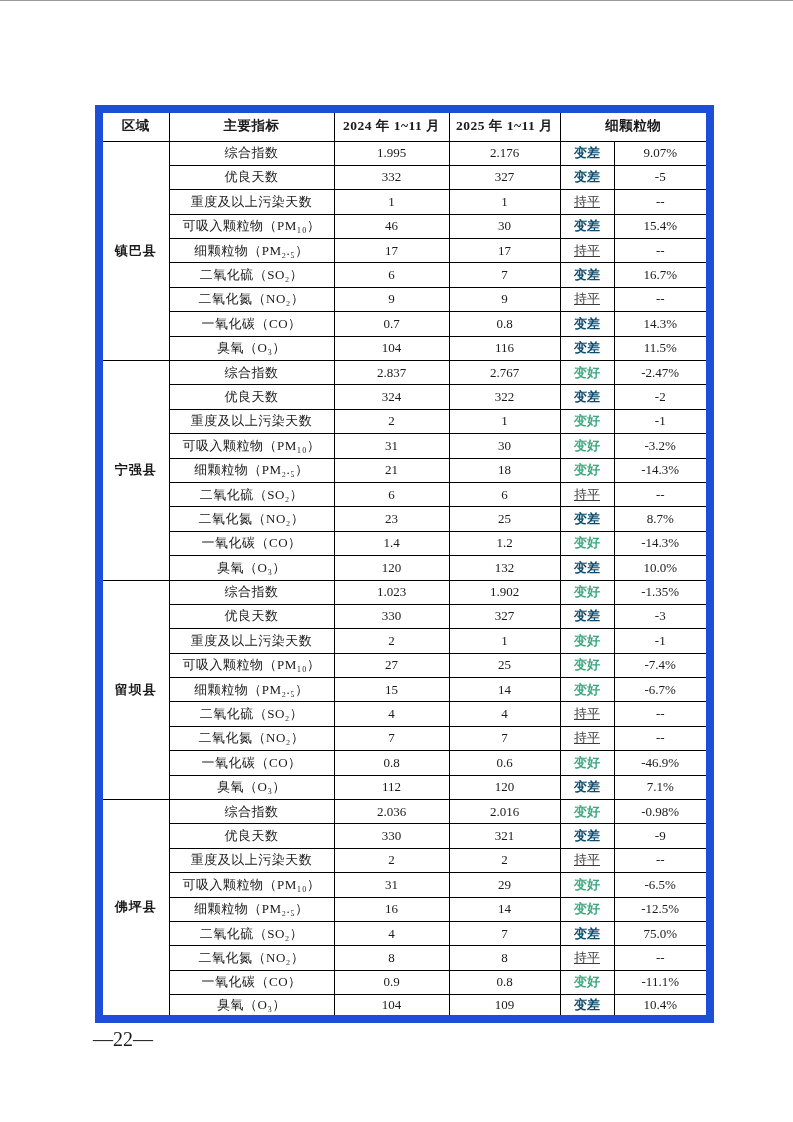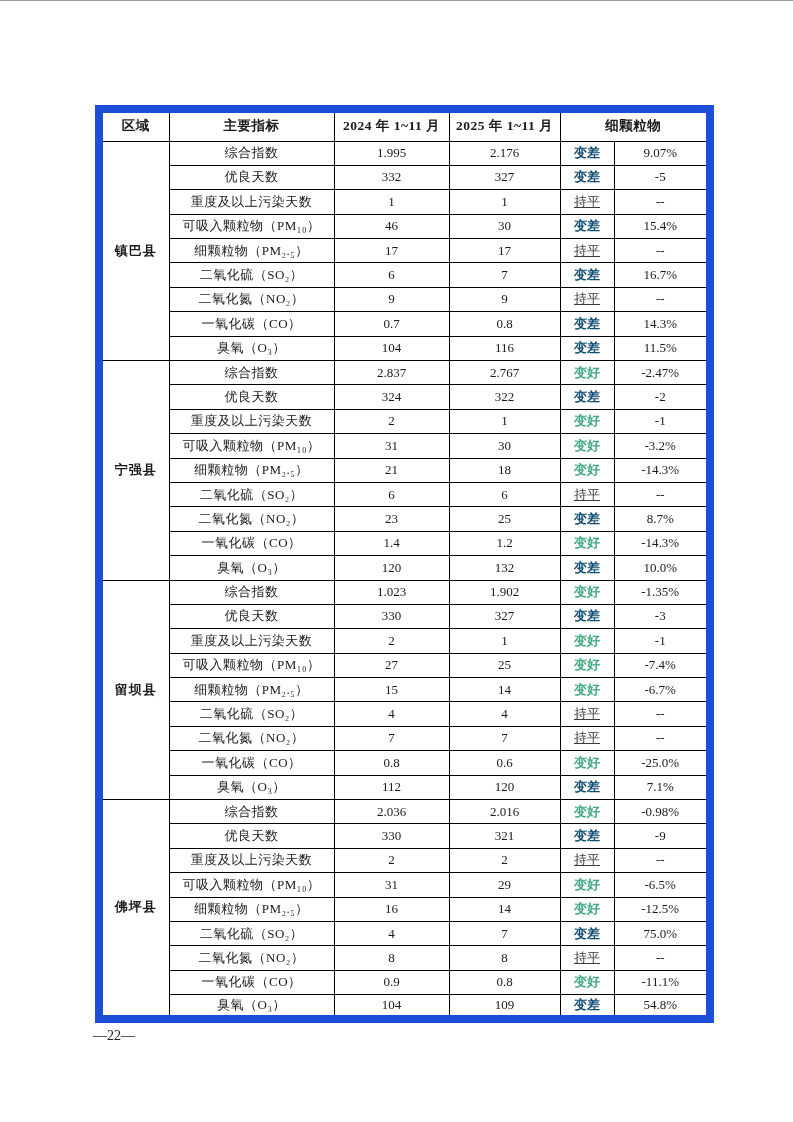--- a/index.html
+++ b/index.html
@@ -50,21 +50,21 @@
   table.aq-table tbody tr { height: 24.4px; }
   td.region-cell { font-size: 13px; letter-spacing: 1px; font-weight: bold; }
   td.indicator-cell { letter-spacing: 0.5px; }
   td.status-worse { color: #0c4a6e; font-weight: bold; }
   td.status-better { color: #3fa77f; font-weight: bold; }
   td.status-flat { color: #3d3d3d; text-decoration: underline; }
   .page-number {
     position: absolute;
     left: 93px;
     top: 1028px;
-    font-size: 14px;
+    font-size: 20px;
     color: #1a1a1a;
     font-family: "Liberation Serif", "DejaVu Serif", serif;
   }
 </style>
 </head>
 <body>
 
 <div class="page-top-edge"></div>
 
 <div class="table-wrap">
@@ -263,21 +263,21 @@
           <td>7</td>
           <td>7</td>
           <td class="status-flat">持平</td>
           <td>--</td>
         </tr>
         <tr>
           <td class="indicator-cell">一氧化碳（CO）</td>
           <td>0.8</td>
           <td>0.6</td>
           <td class="status-better">变好</td>
-          <td>-25.0%</td>
+          <td>-46.9%</td>
         </tr>
         <tr>
           <td class="indicator-cell">臭氧（O₃）</td>
           <td>112</td>
           <td>120</td>
           <td class="status-worse">变差</td>
           <td>7.1%</td>
         </tr>
         <tr>
           <td class="region-cell" rowspan="9">佛坪县</td>
@@ -334,19 +334,19 @@
           <td>0.9</td>
           <td>0.8</td>
           <td class="status-better">变好</td>
           <td>-11.1%</td>
         </tr>
         <tr>
           <td class="indicator-cell">臭氧（O₃）</td>
           <td>104</td>
           <td>109</td>
           <td class="status-worse">变差</td>
-          <td>54.8%</td>
+          <td>10.4%</td>
         </tr>
       </tbody>
   </table>
 </div>
 
 <div class="page-number">—22—</div>
 
 </body></html>

